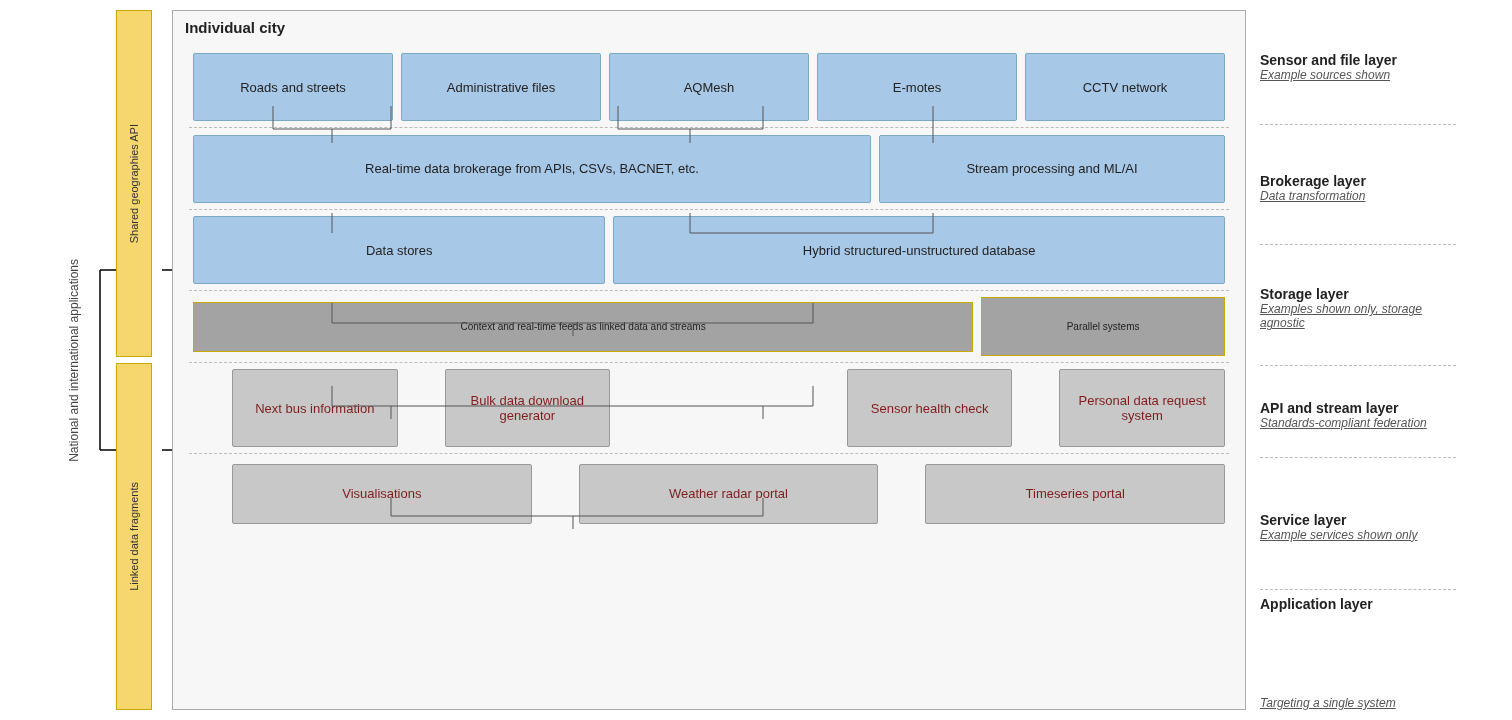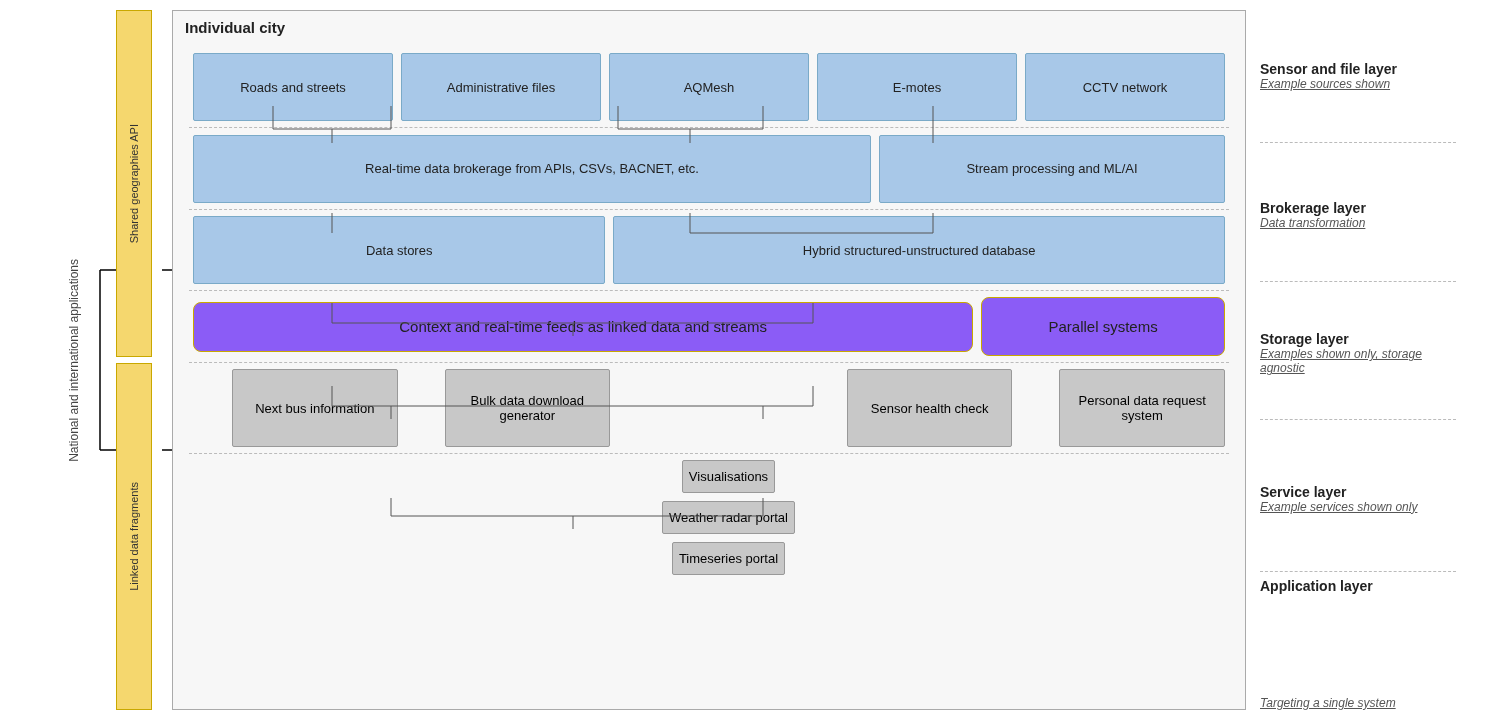--- a/index.html
+++ b/index.html
@@ -127,41 +127,41 @@
       border-radius: 2px;
       display: flex;
       align-items: center;
       justify-content: center;
       text-align: center;
       font-size: 13px;
       color: #222;
       padding: 8px 6px;
     }
     .yellow-box {
-      background: #8b5cf6;
+      background: #a3a3a3;
       border: 1px solid #c9a800;
-      border-radius: 8px;
+      border-radius: 0;
       display: flex;
       align-items: center;
       justify-content: center;
       text-align: center;
-      font-size: 15px;
+      font-size: 10px;
       color: #222;
       padding: 8px 6px;
     }
     .gray-box {
       background: #c8c8c8;
       border: 1px solid #999;
       border-radius: 2px;
       display: flex;
       align-items: center;
       justify-content: center;
       text-align: center;
       font-size: 13px;
-      color: #000000;
+      color: #7f1d1d;
       padding: 8px 6px;
       margin-left: 39px;
     }
 
     
     .right-labels {
       width: 210px;
       display: flex;
       flex-direction: column;
       padding-left: 14px;
@@ -241,21 +241,21 @@
       flex-direction: row;
       gap: 8px;
       flex: 1;
       align-items: center;
     }
     .svc-box { flex: 1; height: 78px; }
 
     
     .app-boxes {
       display: flex;
-      flex-direction: column;
+      flex-direction: row;
       gap: 8px;
       flex: 1;
       align-items: center;
     }
     .app-box { flex: 1; height: 60px; }
 
     
     .connector-svg {
       position: absolute;
       top: 0; left: 0;
@@ -407,20 +407,24 @@
           <span class="right-label-subtitle">Example sources shown</span>
         </div>
         <div class="right-label-item" style="flex:1; justify-content:center; border-top: 1.5px dashed #bbb; padding-top:6px;">
           <span class="right-label-title">Brokerage layer</span>
           <span class="right-label-subtitle">Data transformation</span>
         </div>
         <div class="right-label-item" style="flex:1; justify-content:center; border-top: 1.5px dashed #bbb; padding-top:6px;">
           <span class="right-label-title">Storage layer</span>
           <span class="right-label-subtitle">Examples shown only, storage agnostic</span>
         </div>
+        <div class="right-label-item" style="flex:0.75; justify-content:center; border-top: 1.5px dashed #bbb; padding-top:6px;">
+          <span class="right-label-title">API and stream layer</span>
+          <span class="right-label-subtitle">Standards-compliant federation</span>
+        </div>
         <div class="right-label-item" style="flex:1.1; justify-content:center; border-top: 1.5px dashed #bbb; padding-top:6px;">
           <span class="right-label-title">Service layer</span>
           <span class="right-label-subtitle">Example services shown only</span>
         </div>
         <div class="right-label-item" style="flex:1; justify-content:space-between; border-top: 1.5px dashed #bbb; padding-top:6px;">
           <span class="right-label-title">Application layer</span>
           <span class="right-label-subtitle">Targeting a single system</span>
         </div>
       </div>
 

